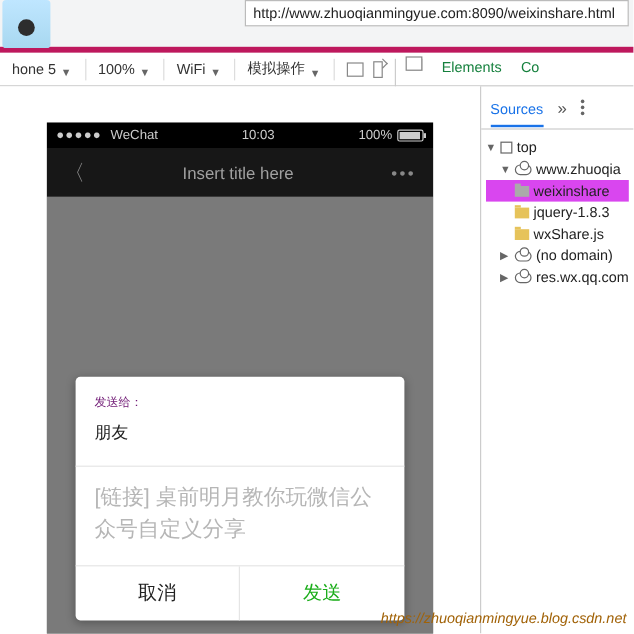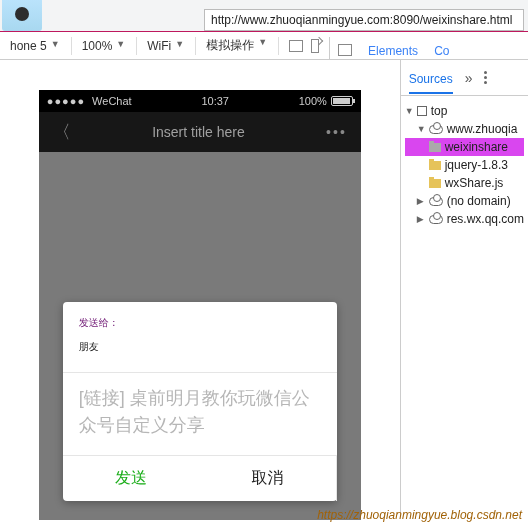--- a/index.html
+++ b/index.html
@@ -1,33 +1,33 @@
 <!DOCTYPE html>
 <html><head>
 <meta charset="utf-8">
 <style>
 * { box-sizing: border-box; margin: 0; padding: 0; }
 body { font-family: -apple-system, "Segoe UI", Arial, sans-serif; font-size: 12px; color: #333; background: #fff; width: 528px; height: 528px; overflow: hidden; position: relative; }
 
 
-.topbar { height: 32px; background: #f3f4f5; display: flex; align-items: flex-end; border-bottom: 1px solid #be185d; }
+.topbar { height: 44px; background: #f3f4f5; display: flex; align-items: flex-start; border-bottom: 5px solid #be185d; }
 .avatar { width: 40px; height: 40px; background: linear-gradient(180deg,#bfe6ff 0%,#a8d8f0 100%); margin: 0 2px; border-radius: 3px; display:flex; align-items:flex-end; justify-content:center; overflow:hidden;}
 .avatar-head{width:14px;height:14px;background:#2d2d2d;border-radius:50%;position:relative;top:-10px;}
 .url-input { margin-left: 160px; width: 320px; height: 22px; border: 1px solid #bbb; background:#fff; font-size: 12px; padding: 2px 6px; color:#222;}
 
 
 .device-toolbar { height: 28px; background:#fff; border-bottom:1px solid #ccc; display:flex; align-items:center; font-size:12px; color:#333; }
-.dt-item { display:flex; align-items:flex-start; padding:0 10px; border-right:1px solid transparent; gap:4px;}
+.dt-item { display:flex; align-items:flex-end; padding:0 10px; border-right:1px solid transparent; gap:4px;}
 .chev { font-size:9px; color:#666; }
 .dt-sep { width:1px; height:18px; background:#ddd; }
 .dt-icons { display:flex; gap:8px; padding:0 10px; align-items:center;}
 .dock-ic,.rot-ic{width:14px;height:12px;border:1px solid #888;}
 .rot-ic{width:8px;height:14px;position:relative;}
 .rot-ic::after{content:"";position:absolute;right:-4px;top:-2px;width:5px;height:5px;border:1px solid #888;border-left:none;border-bottom:none;transform:rotate(45deg);}
-.devtools-tabs { border-left:1px solid #ccc; height:28px; display:flex; align-items:center; padding:0 10px; gap:16px; color:#3b82f6;margin-top:11px;}
+.devtools-tabs { border-left:1px solid #ccc; height:28px; display:flex; align-items:flex-start; padding:0 10px; gap:16px; color:#15803d;margin-top:11px;}
 .devtools-ic{width:12px;height:10px;border:1px solid #888;position:relative;}
 .devtools-ic::before{content:"";position:absolute;left:-3px;top:-3px;width:12px;height:10px;border:1px solid #888;background:#fff;}
 
 
 .main { display:flex; height:456px; }
 .phone-wrap { width:416px; display:flex; align-items:flex-start; justify-content:center; padding-top:30px; background:#fff;}
 .phone { width:322px; height:430px; background:#7a7a7a; position:relative; overflow:hidden;}
 .statusbar { height:22px; background:#000; color:#ccc; display:flex; align-items:center; justify-content:space-between; padding:0 8px; font-size:11px;}
 .sb-left{display:flex;align-items:center;gap:2px;}
 .dots{letter-spacing:1px;}
@@ -36,21 +36,21 @@
 .battery::after{content:"";position:absolute;right:-3px;top:2px;width:2px;height:4px;background:#ccc;}
 .battery-fill{position:absolute;left:1px;top:1px;bottom:1px;width:85%;background:#ccc;}
 .navbar{height:40px;background:#171717;color:#a0a0a0;display:flex;align-items:center;justify-content:space-between;padding:0 14px;font-size:14px;}
 .back-ic{font-size:18px;color:#888;}
 .navmore{letter-spacing:2px;color:#888;}
 .phone-body{background:#7a7a7a;height:370px;position:relative;}
 
 .dialog{position:absolute;left:24px;right:24px;top:150px;background:#fff;border-radius:4px;box-shadow:0 2px 8px rgba(0,0,0,.3);}
 .dlg-sec{padding:14px 16px 6px;}
 .dlg-label{font-size:10px;color:#701a75;margin-bottom:10px;}
-.dlg-friend{font-size:10px;color:#222;padding-bottom:12px;}
+.dlg-friend{font-size:14px;color:#222;padding-bottom:12px;}
 .dlg-divider{height:1px;background:#e5e5e5;margin:0;}
 .dlg-msg{padding:12px 16px 16px;font-size:18px;color:#b6b6b6;line-height:1.5;}
 .dlg-btns{display:flex;border-top:1px solid #e5e5e5;}
 .dlg-btn{flex:1;text-align:center;padding:12px 0;font-size:16px;}
 .dlg-btn.cancel{color:#222;border-right:1px solid #e5e5e5;}
 .dlg-btn.send{color:#1aad19;}
 
 
 .devtools { flex:1; border-left:1px solid #ccc; display:flex; flex-direction:column; }
 .dt-header{height:36px;border-bottom:1px solid #ccc;display:flex;align-items:center;gap:12px;padding:0 8px;color:#555;}
@@ -114,21 +114,21 @@
     <span>Elements</span>
     <span>Co</span>
   </div>
 </div>
 
 <div class="main">
   <div class="phone-wrap">
     <div class="phone">
       <div class="statusbar">
         <div class="sb-left"><span class="dots">●●●●●</span>&nbsp;<span>WeChat</span></div>
-        <div>10:37</div>
+        <div>10:03</div>
         <div class="sb-right">
             <span>100%</span>
             <span class="battery">
               <span class="battery-fill"></span>
             </span>
           </div>
       </div>
       <div class="navbar">
         <span class="back-ic">〈</span>
         <span>Insert title here</span>
@@ -136,22 +136,22 @@
       </div>
       <div class="phone-body">
         <div class="dialog">
           <div class="dlg-sec">
             <div class="dlg-label">发送给：</div>
             <div class="dlg-friend">朋友</div>
           </div>
           <div class="dlg-divider"></div>
           <div class="dlg-msg">[链接] 桌前明月教你玩微信公众号自定义分享</div>
           <div class="dlg-btns">
+            <div class="dlg-btn cancel">取消</div>
             <div class="dlg-btn send">发送</div>
-            <div class="dlg-btn cancel">取消</div>
           </div>
         </div>
       </div>
     </div>
   </div>
 
   <div class="devtools">
     <div class="dt-header">
       <span class="tab-active">Sources</span>
       <span class="more">»</span>

